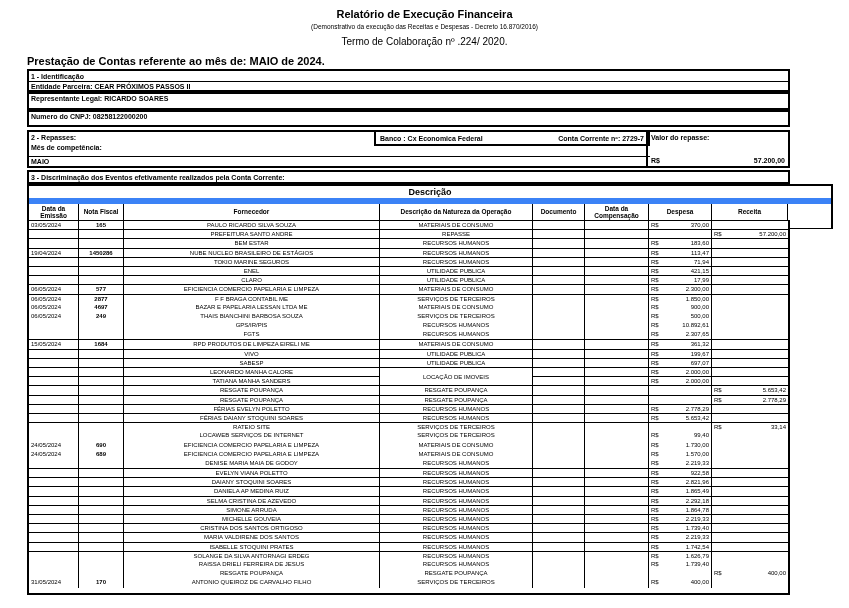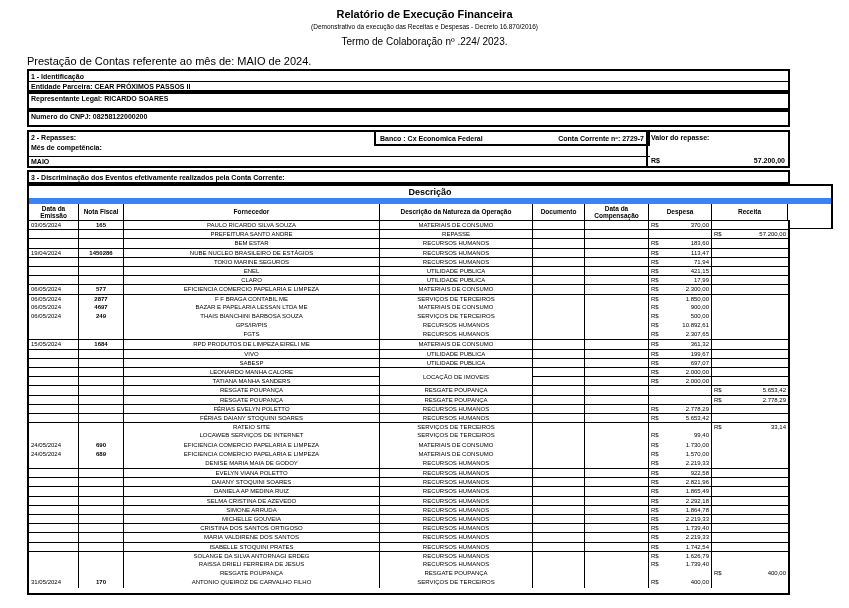--- a/index.html
+++ b/index.html
@@ -2,21 +2,21 @@
 <html><head>
 <meta charset="utf-8">
 <style>
   html,body{margin:0;padding:0;background:#fff;}
   .page{position:relative;width:849px;height:608px;background:#fff;color:#000;
         font-family:"Liberation Sans",sans-serif;overflow:hidden;}
   .center{position:absolute;left:0;width:849px;text-align:center;}
   .doc-title{top:8px;font-size:11px;font-weight:bold;}
   .doc-subtitle{top:23px;font-size:6.5px;}
   .doc-termo{top:36px;font-size:10px;}
-  .prestacao{position:absolute;left:27px;top:55px;font-size:11px;font-weight:normal;}
+  .prestacao{position:absolute;left:27px;top:55px;font-size:11px;font-weight:bold;}
   .box{position:absolute;left:27px;width:763px;border:2px solid #000;box-sizing:border-box;background:#fff;}
   .sec1a{top:69px;height:23px;}
   .sec1a .l1{font-size:7px;font-weight:bold;padding:1px 2px 0 2px;border-bottom:1px solid #000;height:9px;line-height:9px;}
   .sec1a .l2{font-size:7px;font-weight:bold;padding:0 2px;height:9px;line-height:9px;}
   .sec1b{top:92px;height:18px;}
   .sec1c{top:110px;height:17px;}
   .sec1b .l1,.sec1c .l1{font-size:7px;font-weight:bold;padding:1px 2px;line-height:8px;}
   .sec2{top:130px;height:38px;}
   .sec2-left{position:absolute;left:0;top:0;width:621px;height:100%;}
   .sec2-lab1{font-size:7px;font-weight:bold;padding:1px 2px;line-height:9px;}
@@ -54,21 +54,21 @@
   .money{display:flex;justify-content:space-between;padding:0 2px;}
   .ndown{position:relative;top:5px;}
 </style>
 </head>
 <body>
 
 <div class="page">
 
   <div class="center doc-title">Relatório de Execução Financeira</div>
   <div class="center doc-subtitle">(Demonstrativo da execução das Receitas e Despesas - Decreto 16.870/2016)</div>
-  <div class="center doc-termo">Termo de Colaboração nº .224/ 2023.</div>
+  <div class="center doc-termo">Termo de Colaboração nº .224/ 2020.</div>
   <div class="prestacao">Prestação de Contas referente ao mês de: MAIO de 2024.</div>
 
   <div class="box sec1a">
     <div class="l1">1 - Identificação</div>
     <div class="l2">Entidade Parceira: CEAR PRÓXIMOS PASSOS II</div>
   </div>
   <div class="box sec1b">
     <div class="l1">Representante Legal: RICARDO SOARES</div>
   </div>
   <div class="box sec1c">

